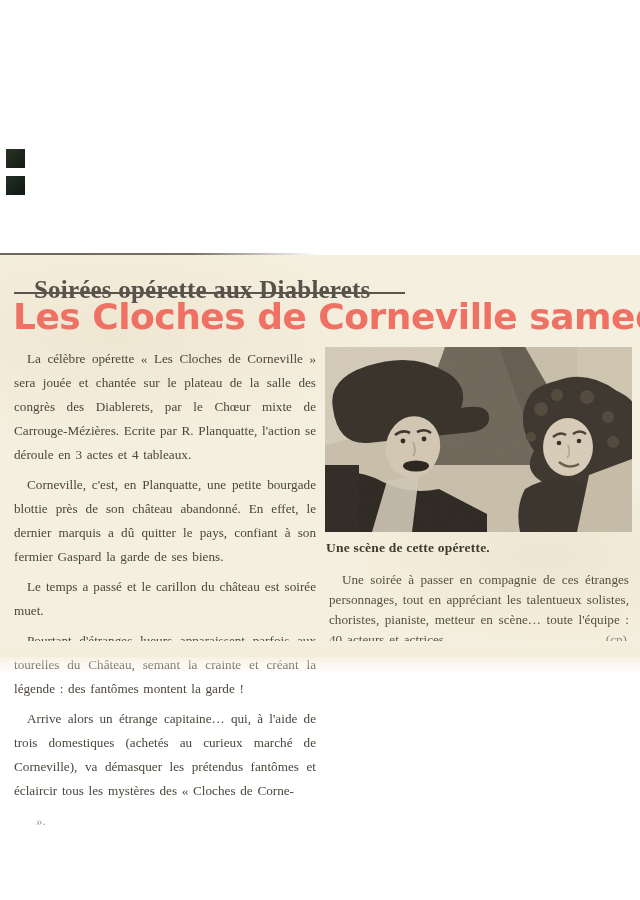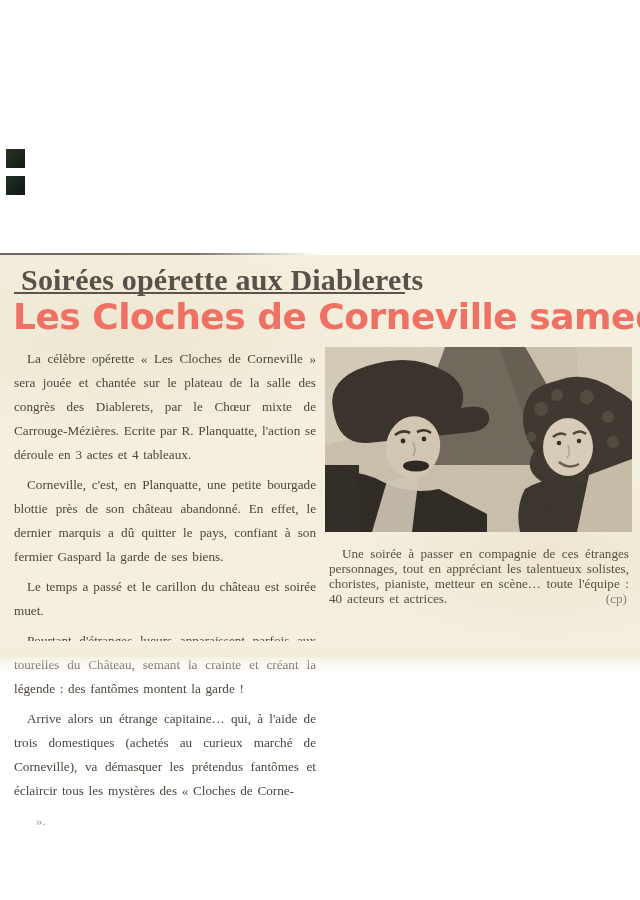--- a/index.html
+++ b/index.html
@@ -22,23 +22,23 @@
   }
   .clipping::after{ 
     content:"";position:absolute;left:0;right:0;bottom:-18px;height:34px;
     background:linear-gradient(to bottom,#f5efdf 0%,#f2ecd9 35%,rgba(243,238,222,.45) 65%,rgba(255,255,255,0) 100%);
   }
   .clip-top-edge{
     position:absolute;left:0;top:-2px;height:2px;width:318px;
     background:linear-gradient(to right,#6e685c 0%,#756f62 60%,rgba(117,111,98,0) 100%);
   }
   .kicker{
-    position:absolute;left:17px;top:4px;margin:4px;
+    position:absolute;left:17px;top:4px;margin:17px;
     font-family:"Liberation Serif",serif;font-weight:bold;
-    font-size:30px;letter-spacing:.2px;color:#57514a;white-space:nowrap;
+    font-size:25px;letter-spacing:.2px;color:#57514a;white-space:nowrap;
   }
   .kicker-rule{position:absolute;left:14px;top:37px;width:391px;height:2px;background:#5a544c;}
   .headline{
     position:absolute;left:13px;top:41px;margin:0;
     font-family:"DejaVu Sans",sans-serif;font-weight:800;
     font-size:36px;letter-spacing:-.5px;color:#ee7164;white-space:nowrap;
   }
   .columns{position:absolute;left:0;top:92px;width:640px;}
   .col-left{
     position:absolute;left:14px;top:0;width:302px;
@@ -49,21 +49,21 @@
   .fragment{display:block;margin-left:22px;opacity:.55;color:#4c463c;}
   .col-right{position:absolute;left:325px;top:0;width:307px;}
   .photo{margin:0;width:307px;height:185px;display:block;}
   .photo svg{display:block;}
   .caption{
     margin:8px 0 0 1px;font-family:"Liberation Serif",serif;font-weight:bold;
     font-size:13.5px;color:#3f3a31;letter-spacing:.2px;
   }
   .right-par{
     position:relative;margin:14px 0 0 4px;width:300px;
-    font-size:13.2px;line-height:15px;color:#55503f;text-align:justify;
+    font-size:13.2px;line-height:20px;color:#55503f;text-align:justify;
     word-spacing:1.6px;
   }
   .right-par .lede{ text-indent:13px;display:inline;}
   .right-par .lede::before{content:"";display:inline-block;width:13px;}
   .cp{position:absolute;right:2px;bottom:0;color:#6b655a;opacity:.8;margin-left:39px;}
 </style>
 </head>
 <body>
 
 <div class="scan-mark m1"></div>
@@ -128,19 +128,20 @@
               <circle cx="99" cy="92" r="2.4" fill="#2e2820"></circle>
             <path d="M88,95 q4,9 0,14" stroke="#b0a28c" stroke-width="1.6" fill="none"></path>
             <ellipse cx="91" cy="119" rx="13" ry="5.5" fill="#27221c"></ellipse>
             <path d="M0,128 q32,-8 58,7 q26,13 56,7 l48,25 v18 H0 z" fill="#2b2620"></path>
             <polygon points="62,134 94,128 87,185 47,185" fill="#d3cab8" opacity="0.9"></polygon>
             <rect x="0" y="118" width="34" height="67" fill="#2e2923"></rect>
           </g>
           <rect x="0" y="0" width="307" height="185" filter="url(#grain)" opacity="0.5"></rect>
         </svg>
       </figure>
+      <figcaption class="caption">Une scène de cette opérette.</figcaption>
       <p class="right-par">
         <span class="lede">Une soirée à passer en compagnie de ces étranges personnages, tout en appréciant les talentueux solistes, choristes, pianiste, metteur en scène… toute l'équipe : 40 acteurs et actrices.</span>
         <span class="cp">(cp)</span>
       </p>
     </div>
   </div>
 </div>
 
 </body></html>

